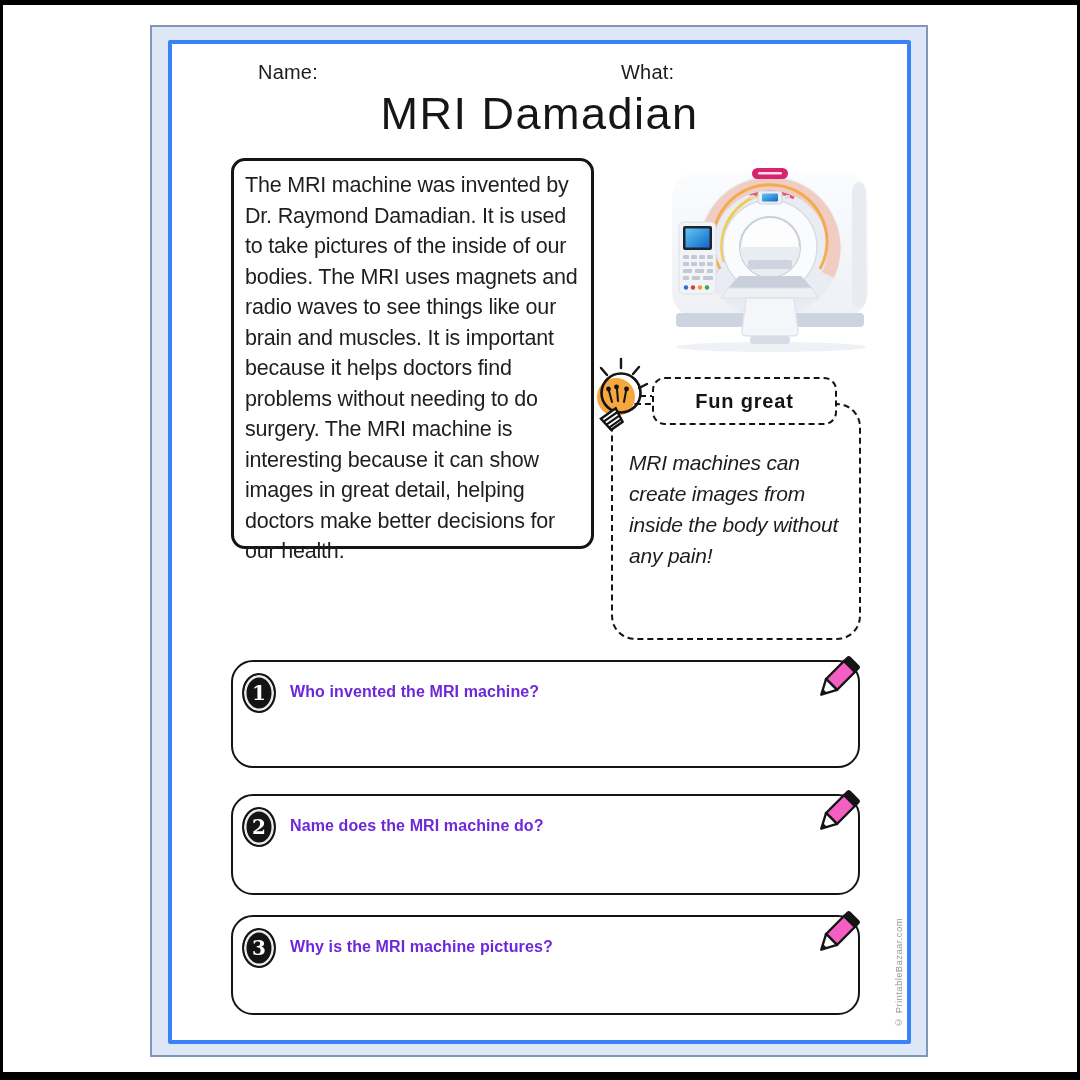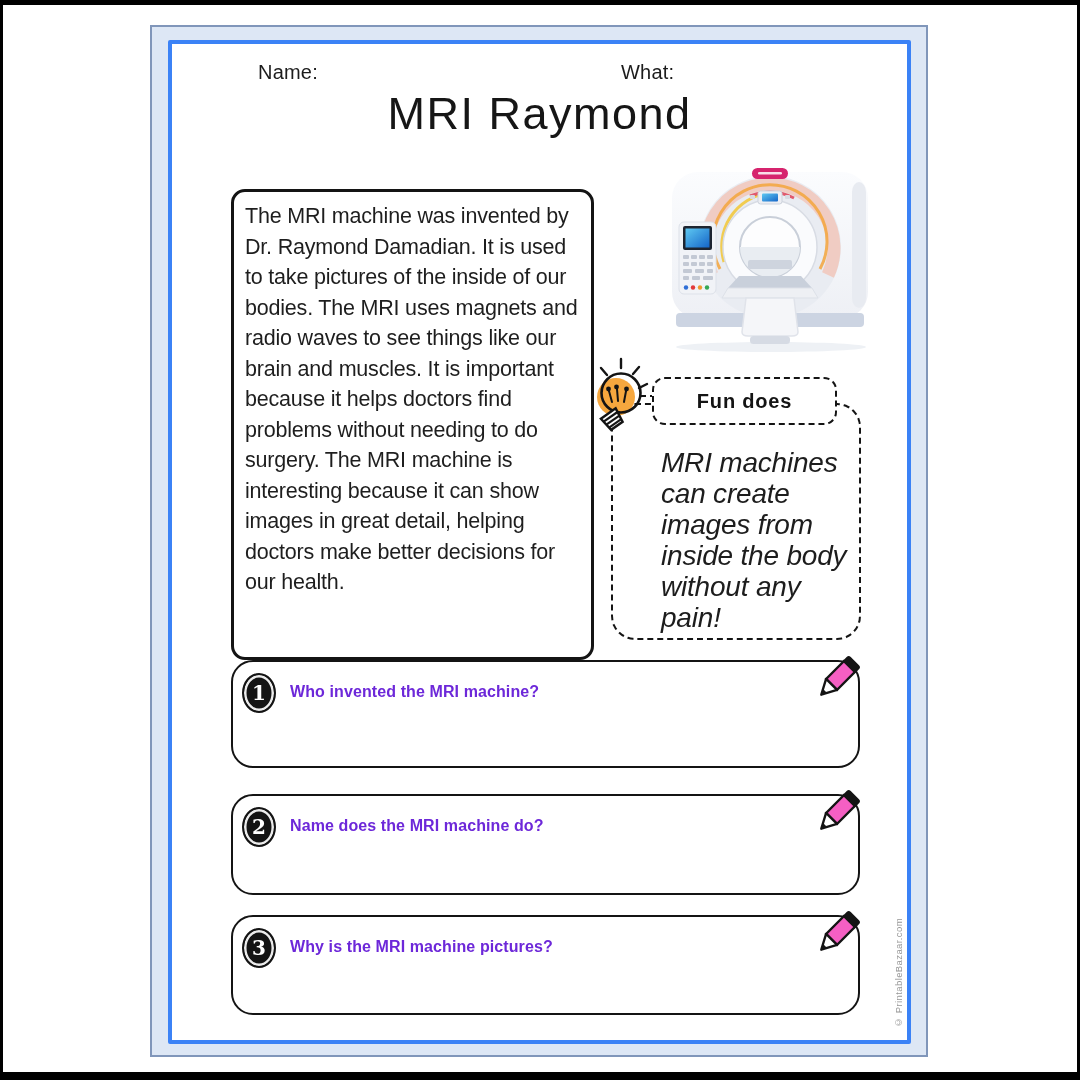--- a/index.html
+++ b/index.html
@@ -20,37 +20,36 @@
   
   .field-label { position:absolute; top:17px; font-size:20px; letter-spacing:.2px; color:#1c1c1c; }
   .name-label  { left:86px; }
   .class-label { left:449px; }
   .title {
     position:absolute; top:44px; left:0; width:100%; text-align:center;
     font-size:45px; font-weight:300; letter-spacing:1.5px; color:#161616;
   }
   
   .passage-box {
-    position:absolute; left:59px; top:114px; width:363px; height:471px;
+    position:absolute; left:59px; top:114px; width:363px; height:391px;
     border:3px solid #141414; border-radius:14px; background:#fff;
     padding:9px 8px 0 11px;
-    margin-top:31px;
   }
   .passage-text { font-size:21.5px; line-height:30.5px; letter-spacing:-0.2px; color:#1e1e1e; }
   
   .mri-wrap { position:absolute; left:482px; top:120px; width:235px; height:192px; }
   
   .bulb-wrap { position:absolute; left:416px; top:312px; width:66px; height:80px; z-index:5; }
   .funfact-connector { position:absolute; left:468px; top:351px; width:16px; border-top:2.5px dashed #141414; z-index:2; }
   .funfact-box {
     position:absolute; left:439px; top:359px; width:250px; height:237px;
     border:2.5px dashed #141414; border-radius:24px; background:#fff; z-index:1;
     padding:42px 10px 0 16px;
   }
-  .funfact-text { font-style:italic; font-size:28px; line-height:31px; letter-spacing:-0.2px; color:#1d1d1d;margin-left:32px; }
+  .funfact-text { font-style:italic; font-size:21px; line-height:31px; letter-spacing:-0.2px; color:#1d1d1d; }
   .funfact-label {
     position:absolute; left:480px; top:333px; width:185px; height:48px;
     border:2.5px dashed #141414; border-radius:13px; background:#fff; z-index:3;
     display:flex; align-items:center; justify-content:center;
   }
   .funfact-label span { font-size:20px; font-weight:bold; letter-spacing:.8px; }
   
   .q-box {
     position:absolute; left:59px; width:629px;
     border:2.5px solid #141414; border-radius:22px; background:#fff;
@@ -77,21 +76,21 @@
 </style>
 </head>
 <body>
 
 <div id="canvas">
   <div class="frame"></div>
   <div class="page">
 
     <div class="field-label name-label">Name:</div>
     <div class="field-label class-label">What:</div>
-    <h1 class="title">MRI Raymond</h1>
+    <h1 class="title">MRI Damadian</h1>
 
     <div class="passage-box">
       <p class="passage-text">The MRI machine was invented by Dr. Raymond Damadian. It is used to take pictures of the inside of our bodies. The MRI uses magnets and radio waves to see things like our brain and muscles. It is important because it helps doctors find problems without needing to do surgery. The MRI machine is interesting because it can show images in great detail, helping doctors make better decisions for our health.</p>
     </div>
 
     <div class="mri-wrap">
       <svg viewBox="0 0 235 192" width="235" height="192">
         <defs>
           <linearGradient id="scr" x1="0" y1="0" x2="1" y2="1">
             <stop offset="0" stop-color="#5ec8f2"></stop>
@@ -158,21 +157,21 @@
         <path d="M92,134 L140,134 L144,168 Q144,172 138,172 L94,172 Q88,172 88,168 Z" fill="#f5f6f9" stroke="#e0e3ea" stroke-width="1.5"></path>
         <rect x="96" y="172" width="40" height="8" rx="3.5" fill="#d6dbe4"></rect>
       </svg>
     </div>
 
     <div class="funfact-connector"></div>
     <div class="funfact-box">
       <p class="funfact-text">MRI machines can create images from inside the body without any pain!</p>
     </div>
     <div class="funfact-label">
-      <span>Fun does</span>
+      <span>Fun great</span>
     </div>
     <div class="bulb-wrap">
       <svg viewBox="0 0 66 80" width="66" height="80">
         <g stroke="#141414" stroke-width="2.4" stroke-linecap="round">
           <line x1="13" y1="12" x2="19" y2="19"></line>
           <line x1="33" y1="3" x2="33" y2="12"></line>
           <line x1="51" y1="11" x2="45" y2="18"></line>
           <line x1="59" y1="28" x2="51" y2="32"></line>
         </g>
         <circle cx="28" cy="41" r="19" fill="#f6a73e"></circle>

